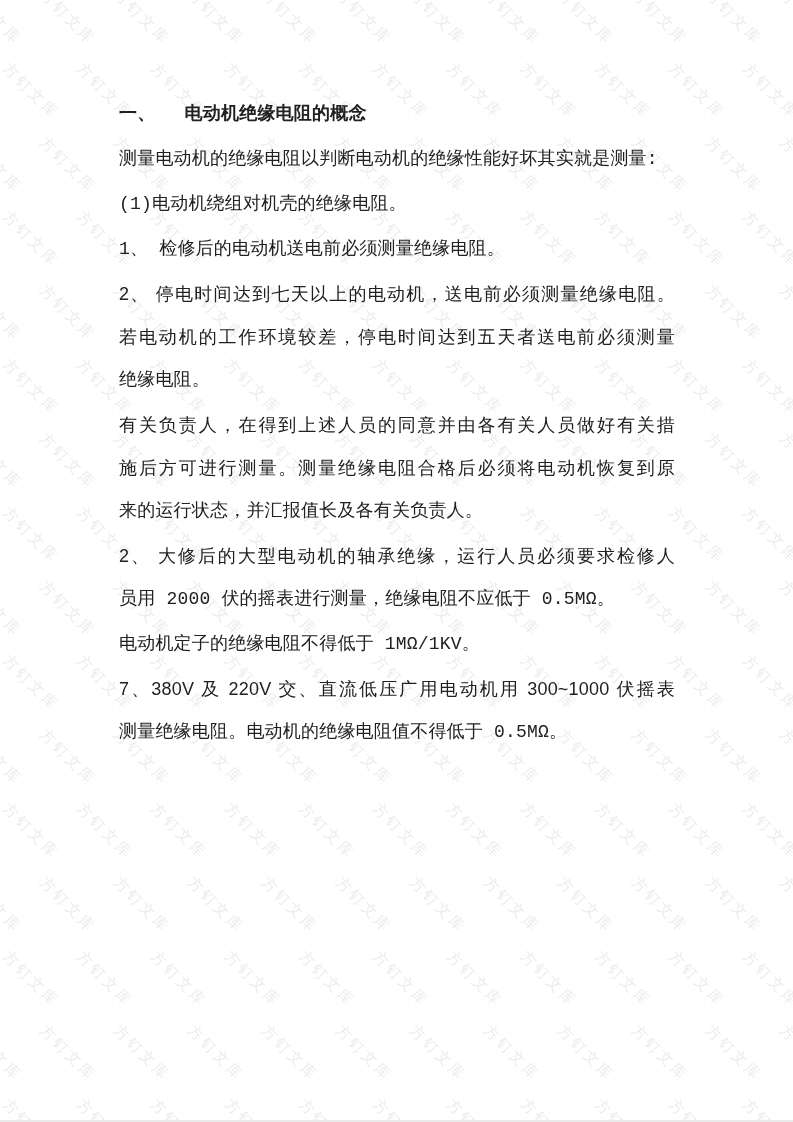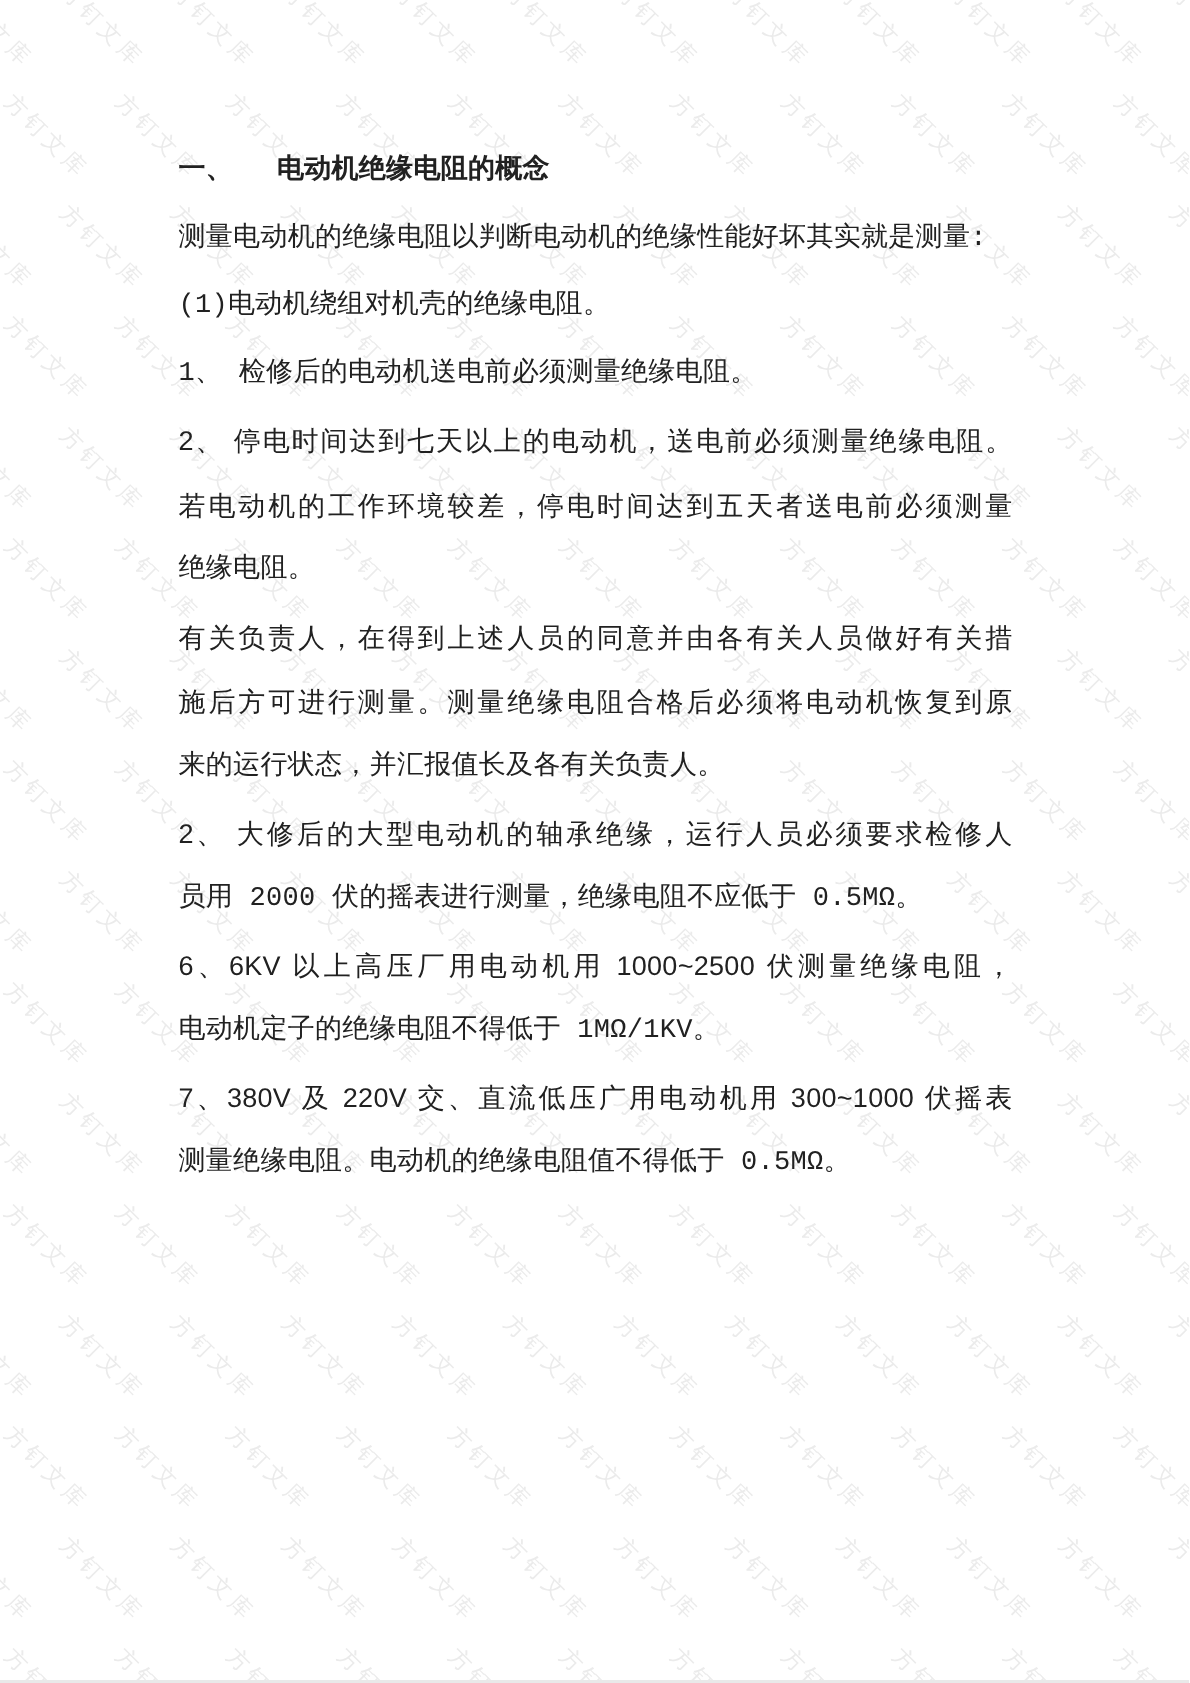--- a/index.html
+++ b/index.html
@@ -275,21 +275,20 @@
       <div class="para">
         <div class="line fill">有关负责人，在得到上述人员的同意并由各有关人员做好有关措</div>
         <div class="line fill">施后方可进行测量。测量绝缘电阻合格后必须将电动机恢复到原</div>
         <div class="line last">来的运行状态，并汇报值长及各有关负责人。</div>
       </div>
       <div class="para">
         <div class="line fill">2、 大修后的大型电动机的轴承绝缘，运行人员必须要求检修人</div>
         <div class="line last">员用 2000 伏的摇表进行测量，绝缘电阻不应低于 0.5MΩ。</div>
       </div>
       <div class="para">
-        <div class="line fill">6、6KV 以上高压厂用电动机用 1000~2500 伏测量绝缘电阻，</div>
         <div class="line last">电动机定子的绝缘电阻不得低于 1MΩ/1KV。</div>
       </div>
       <div class="para">
         <div class="line fill">7、380V 及 220V 交、直流低压广用电动机用 300~1000 伏摇表</div>
         <div class="line last">测量绝缘电阻。电动机的绝缘电阻值不得低于 0.5MΩ。</div>
       </div>
     </main>
   <div class="bottom-edge" style="background: rgb(233, 233, 233);"></div>
 </div>
 

